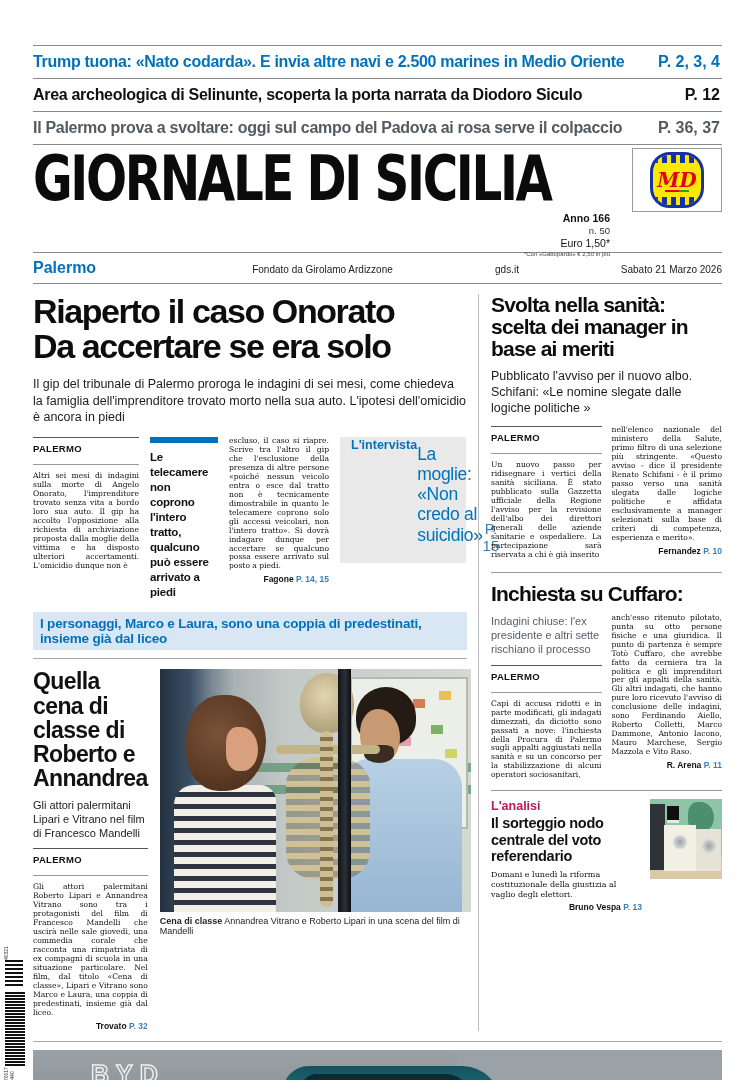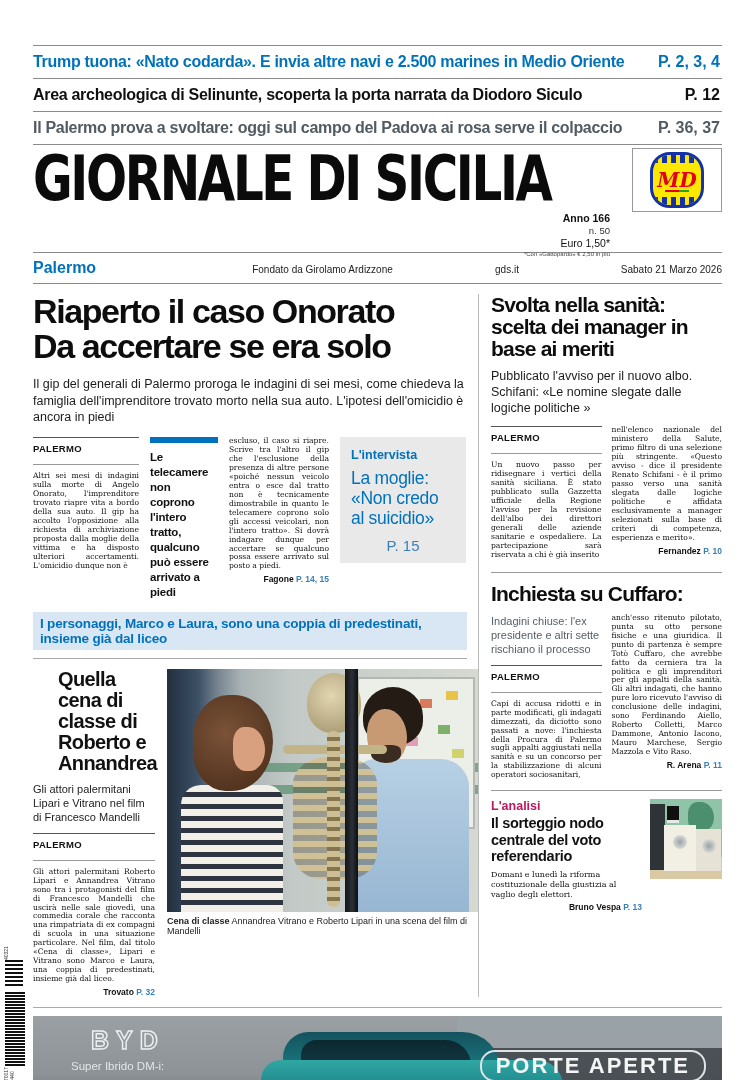--- a/index.html
+++ b/index.html
@@ -60,32 +60,32 @@
     font-size:9.5px; letter-spacing:0.3px; padding:5px 0 10px; margin-bottom:7px; }
   .bodytext { font-family:"DejaVu Serif", serif; font-size:7.6px; line-height:1.18;
     text-align:justify; color:#101010; }
   .byline { text-align:right; font-size:8.5px; margin-top:3px; }
   .by-name { font-weight:bold; color:#111; }
   .by-pages { color:#3a7fb5; font-weight:bold; }
 
   .lead-grid { display:grid; grid-template-columns:106px 68px 100px 126px; column-gap:11px; }
   .pullquote { border-top:6px solid #0072bc; padding-top:7px; font-weight:bold;
     font-size:11.5px; line-height:1.3; letter-spacing:-0.2px; }
-  .int-box { background:#e9e9e9; padding:11px 11px 9px; height:126px; display:flex; flex-direction:column; }
+  .int-box { background:#e9e9e9; padding:1px 11px 9px; height:126px; display:flex; flex-direction:row; }
   .int-label { color:#0072bc; font-weight:bold; font-size:12.5px; }
   .int-quote { color:#0072bc; font-size:17.5px; line-height:1.15; margin-top:6px; letter-spacing:-0.3px; }
   .int-page { margin-top:auto; text-align:center; color:#3a7fb5; font-weight:normal; font-size:15px; }
 
   .strip { background:#d9e7f4; color:#0072bc; font-weight:bold; font-size:13.5px;
     padding:4px 7px; margin-top:13px; letter-spacing:-0.2px; }
   .strip-rule { border:none; border-top:1px solid #aaa; margin:8px 0 10px; }
 
   .film-section { display:flex; gap:12px; }
   .film-left { width:122px; }
-  .film-headline { font-size:20px; line-height:1.05; letter-spacing:-0.6px; font-weight:bold; margin-bottom:9px;margin-left:25px; }
+  .film-headline { font-size:23px; line-height:1.05; letter-spacing:-0.6px; font-weight:bold; margin-bottom:9px; }
   .film-deck { font-size:11px; line-height:1.25; color:#1c1c1c; margin-bottom:8px; }
   .film-photo { flex:1; }
   .caption { margin-top:4px; font-size:9px; color:#222; }
   .cap-lead { font-weight:bold; }
 
   .side-headline { font-size:21px; line-height:1.04; letter-spacing:-0.8px; font-weight:bold; color:#0d0d0d; }
   .side-deck { font-size:12.5px; line-height:1.28; color:#1c1c1c; margin:9px 0 10px; }
   .side-cols { display:grid; grid-template-columns:1fr 1fr; column-gap:10px; }
   .story-rule { border:none; border-top:1px solid #999; margin:12px 0 10px; }
   .small-deck { font-size:11px; line-height:1.3; color:#555e66; margin-bottom:8px; }
@@ -220,26 +220,26 @@
     <span class="dl-date">Sabato 21 Marzo 2026</span>
   </div>
 
   <div class="content">
 
     <div class="left-col">
       <h1 class="lead-headline">
         <span>Riaperto il caso Onorato</span><br>
         <span>Da accertare se era solo</span>
       </h1>
-      <div class="lead-deck">Il gip del generali di Palermo proroga le indagini di sei mesi, come chiedeva la famiglia dell'imprenditore trovato morto nella sua auto. L'ipotesi dell'omicidio è ancora in piedi</div>
+      <div class="lead-deck">Il gip del tribunale di Palermo proroga le indagini di sei mesi, come chiedeva la famiglia dell'imprenditore trovato morto nella sua auto. L'ipotesi dell'omicidio è ancora in piedi</div>
 
       <div class="lead-grid">
         <div>
           <div class="kicker">PALERMO</div>
-          <p class="bodytext">Altri sei mesi di indagini sulla morte di Angelo Onorato, l'imprenditore trovato riapre vita a bordo della sua auto. Il gip ha accolto l'opposizione alla richiesta di archiviazione proposta dalla moglie della vittima e ha disposto ulteriori accertamenti. L'omicidio dunque non è</p>
+          <p class="bodytext">Altri sei mesi di indagini sulla morte di Angelo Onorato, l'imprenditore trovato senza vita a bordo loro sua auto. Il gip ha accolto l'opposizione alla richiesta di archiviazione proposta dalla moglie della vittima e ha disposto ulteriori accertamenti. L'omicidio dunque non è</p>
         </div>
         <div>
           <div class="pullquote">Le telecamere non coprono l'intero tratto, qualcuno può essere arrivato a piedi</div>
         </div>
         <div>
           <p class="bodytext">escluso, il caso si riapre. Scrive tra l'altro il gip che l'esclusione della presenza di altre persone «poiché nessun veicolo entra o esce dal tratto non è tecnicamente dimostrabile in quanto le telecamere coprono solo gli accessi veicolari, non l'intero tratto». Si dovrà indagare dunque per accertare se qualcuno possa essere arrivato sul posto a piedi.</p>
           <div class="byline">
             <span class="by-name">Fagone</span>
             <span class="by-pages">P. 14, 15</span>
           </div>

